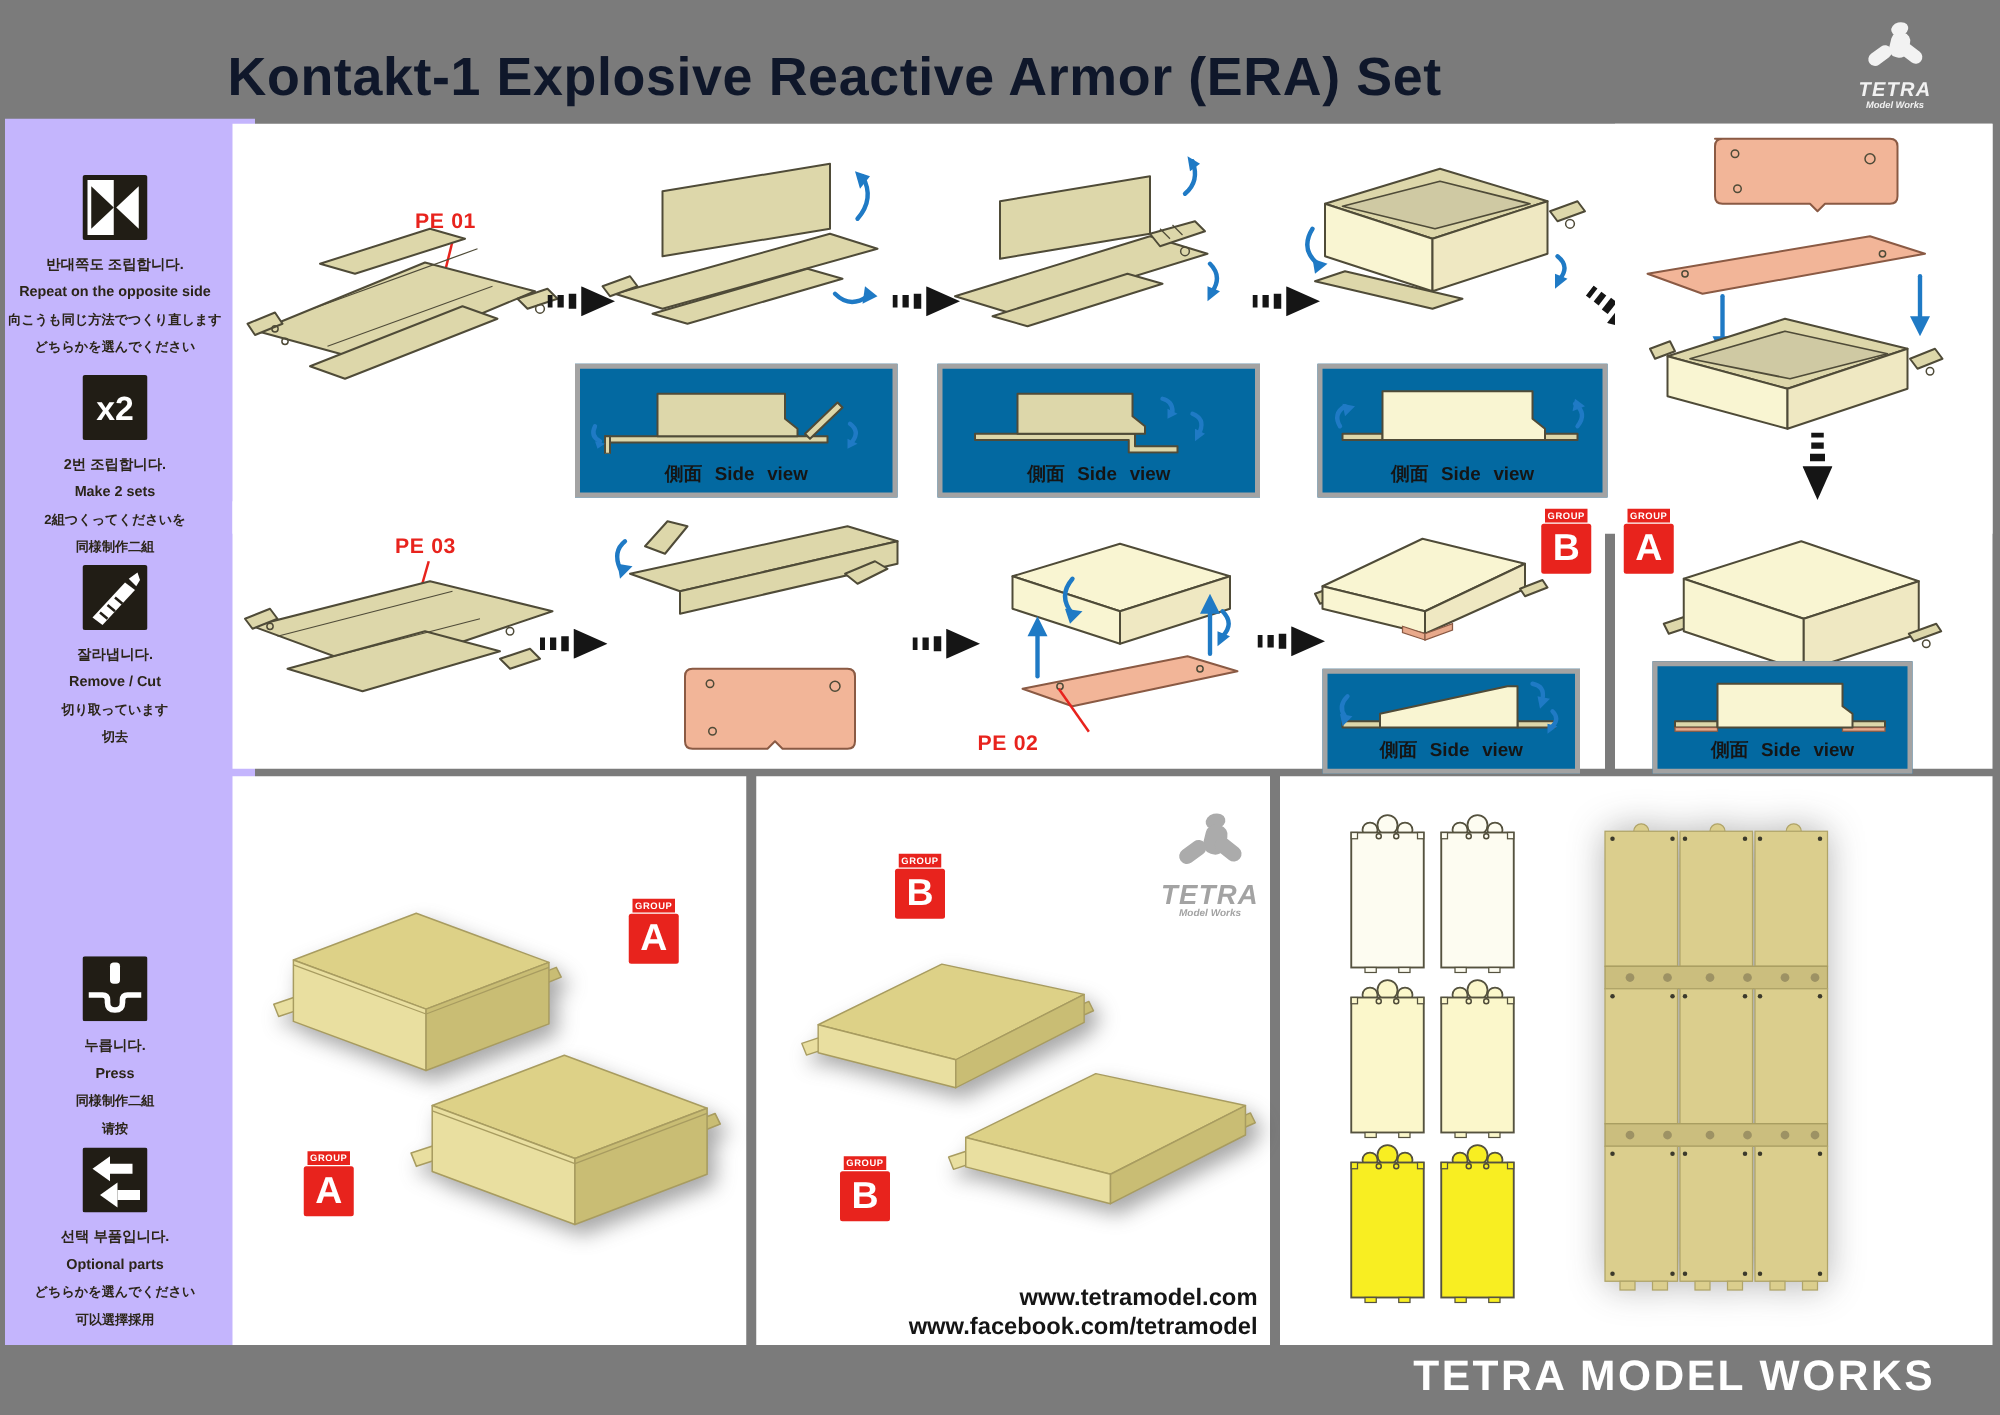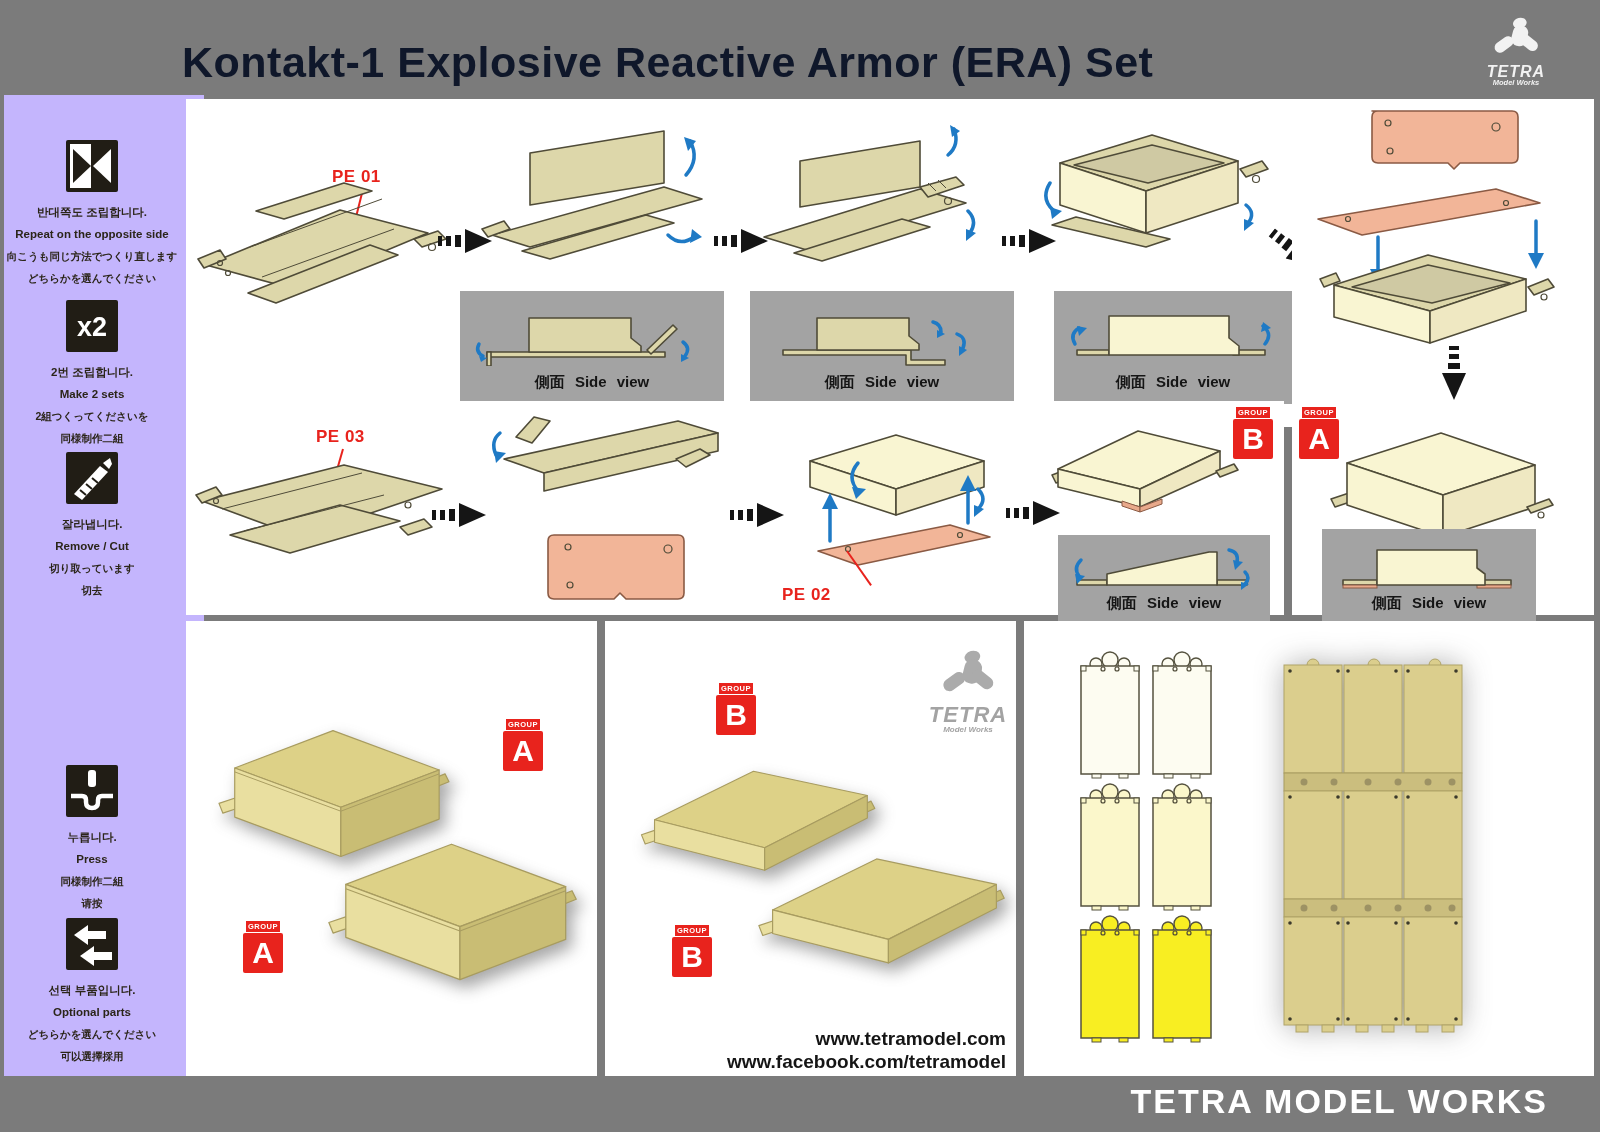--- a/index.html
+++ b/index.html
@@ -18,21 +18,21 @@
   .sb-icon{display:block;margin:0 auto 9px auto;}
   .sb-line{font-weight:bold;color:#2b2519;line-height:22px;font-size:11.5px;}
   .sb-line.cjk{font-size:10.5px;}
   
   .pe-label{position:absolute;color:#e8231d;font-size:17px;font-weight:bold;letter-spacing:0.5px;white-space:nowrap;}
   .ptr{position:absolute;width:2px;background:#e8231d;transform-origin:top center;}
   .badge{position:absolute;width:42px;text-align:center;}
   .badge-tab{margin:0 auto 1px auto;width:34px;background:#e8231d;color:#fff;font-size:7.5px;font-weight:bold;line-height:11px;letter-spacing:0.5px;}
   .badge-sq{margin:0 auto;width:40px;height:40px;background:#e8231d;color:#fff;font-size:30px;font-weight:bold;line-height:40px;border-radius:2px;}
   
-  .sv{position:absolute;background:#a3a3a3;border:7px solid #a3a3a3;}
+  .sv{position:absolute;background:#0369a1;border:4px solid #a3a3a3;}
   .sv-label{position:absolute;bottom:5px;left:0;width:100%;text-align:center;font-size:15px;font-weight:bold;color:#151515;word-spacing:6px;}
   
   .urls{position:absolute;text-align:right;font-size:19px;font-weight:bold;color:#151515;line-height:23px;}
   .footer-brand{position:absolute;top:1082px;right:52px;color:#ffffff;font-size:34px;font-weight:bold;letter-spacing:2px;}
   
   .wm{position:absolute;text-align:center;color:#a3a3a3;}
   .wm .wname{font-size:22px;font-weight:bold;font-style:italic;letter-spacing:1px;line-height:20px;}
   .wm .wsub{font-size:8px;font-weight:bold;font-style:italic;line-height:10px;}
   
   svg .t{fill:#ddd7aa;stroke:#4f4b38;stroke-width:1.6;stroke-linejoin:round;}

